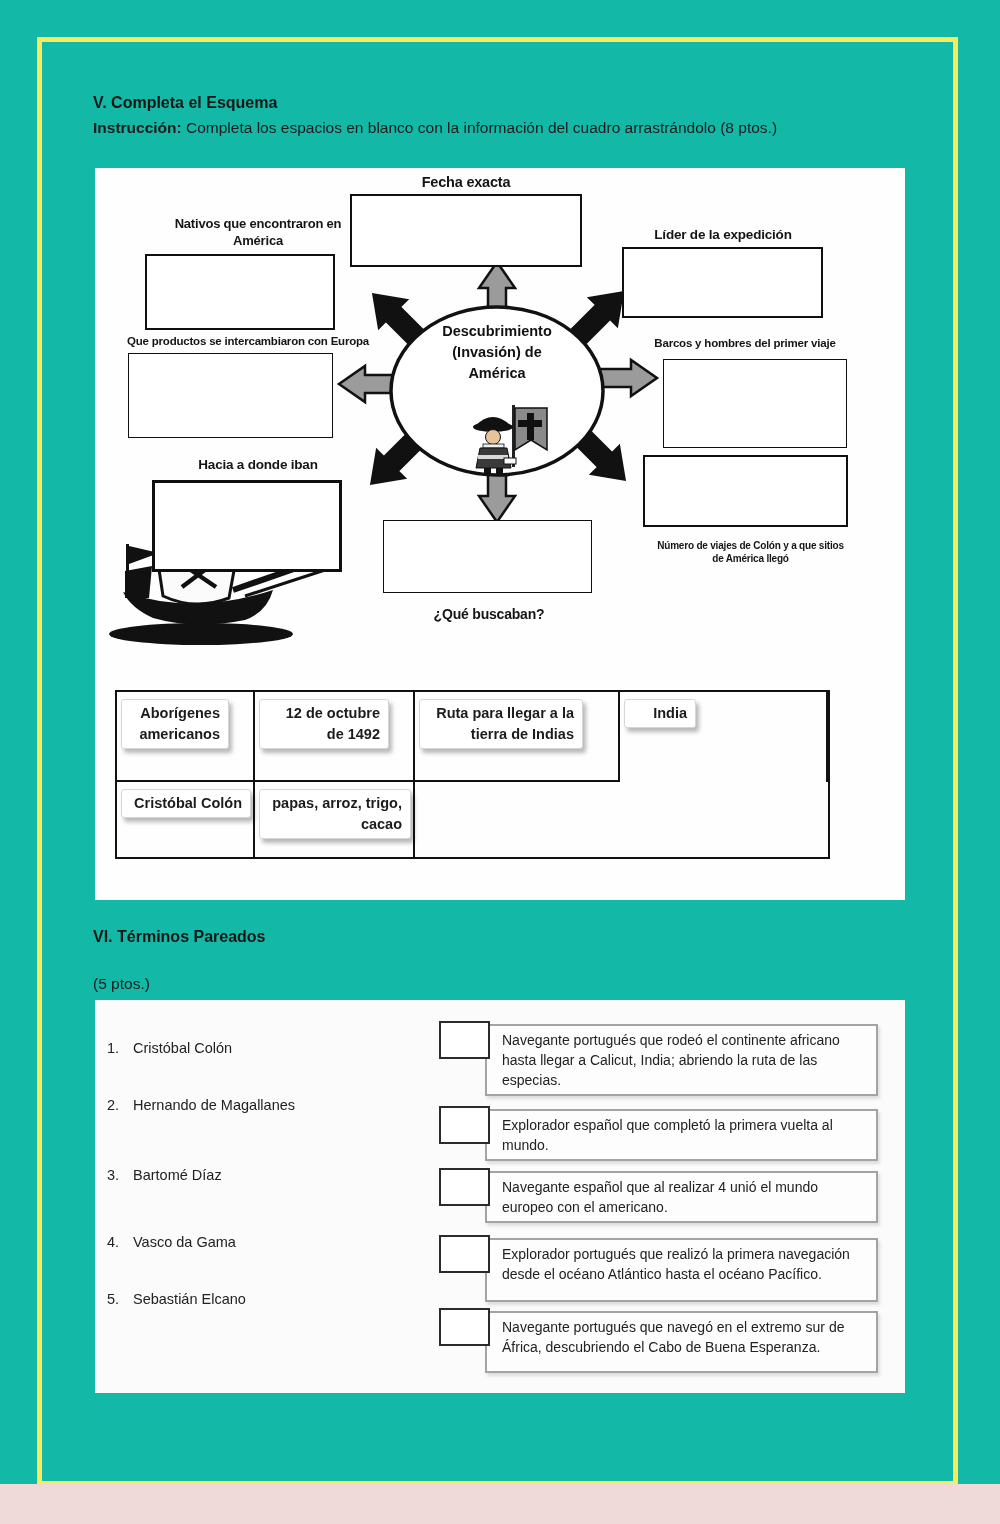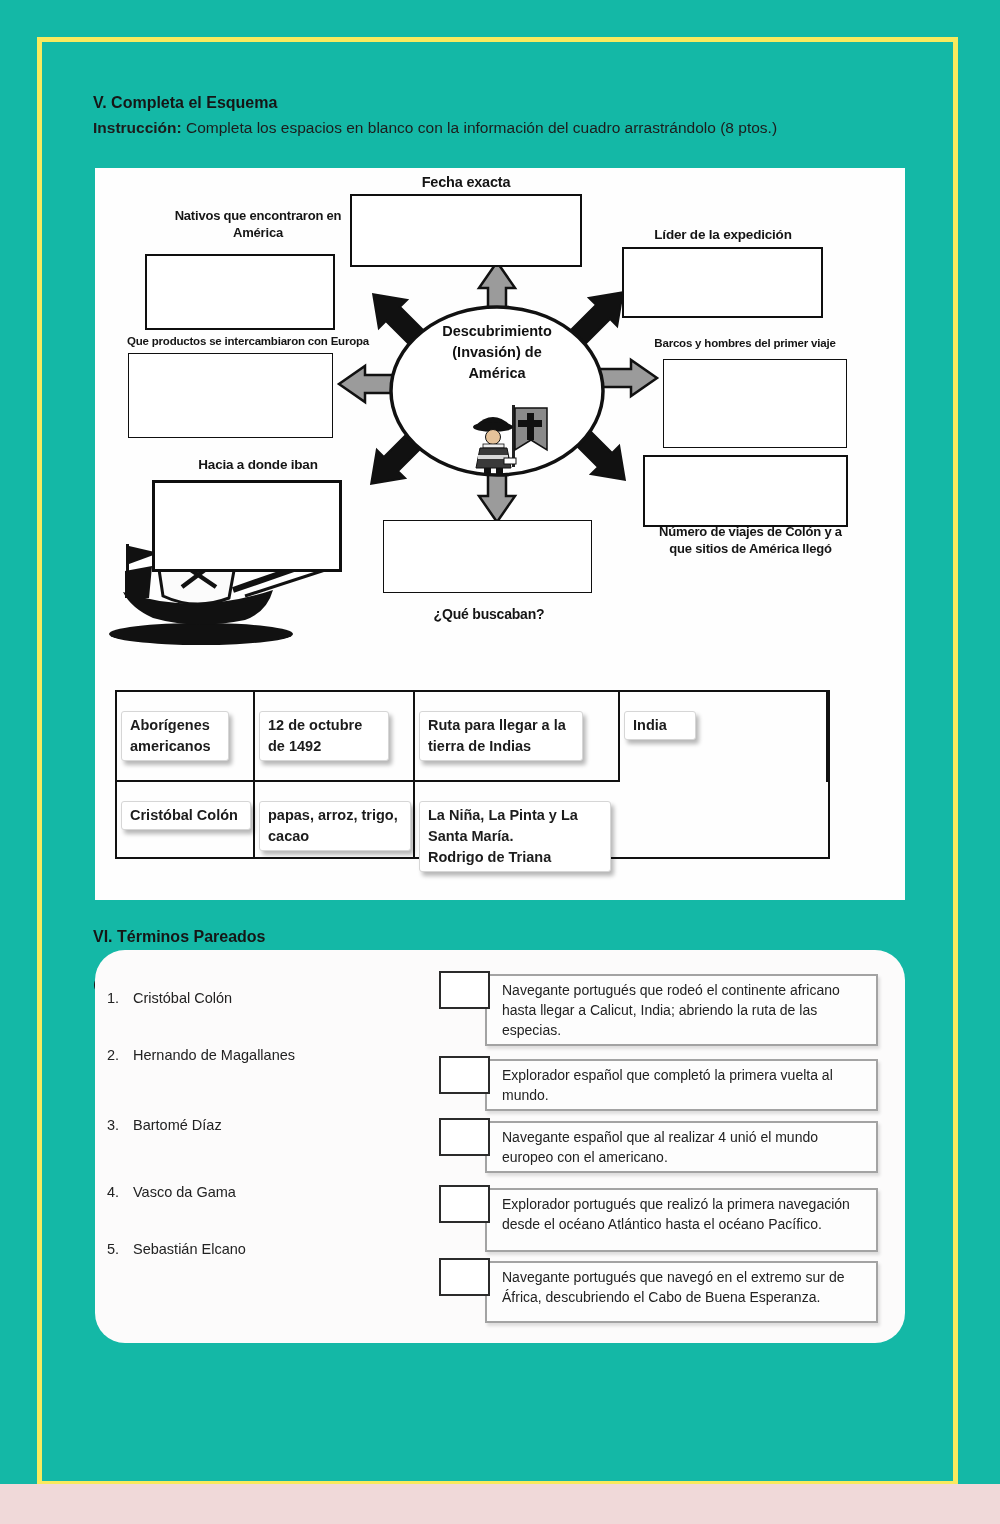--- a/index.html
+++ b/index.html
@@ -15,28 +15,28 @@
   
   .panel-v { position:absolute; left:95px; top:168px; width:810px; height:732px; background:#fefefe; }
   .panel-v .dlabel { position:absolute; text-align:center; font-weight:bold; color:#151515; line-height:1.3; letter-spacing:-0.2px; }
   .dropbox { position:absolute; background:#fff; border:2px solid #0f0f0f; }
   .center-text { position:absolute; left:322px; top:153px; width:160px; text-align:center; font-weight:bold; font-size:14.5px; color:#111; line-height:1.45; }
   svg.diagram-art { position:absolute; left:0; top:0; pointer-events:none; }
 
   
   .bank { position:absolute; left:115px; top:690px; width:715px; height:169px; border:2px solid #111;
           display:grid; grid-template-columns:138px 160px 205px 208px; grid-template-rows:90px 75px; }
-  .bank .cell { border-right:2px solid #111; border-bottom:2px solid #111; padding:19px 4px; }
+  .bank .cell { border-right:2px solid #111; border-bottom:2px solid #111; padding:7px 4px;text-align:right; }
   .bank .cell.last-col { border-right:none; }
   .bank .cell.last-row { border-bottom:none; }
   .chip { background:#fff; border:1px solid #d6d6d6; border-radius:3px; padding:3px 8px;
           box-shadow:3px 4px 4px rgba(0,0,0,0.28); font-size:14.5px; font-weight:bold; color:#1c1c1c; line-height:1.45; }
 
   
-  .panel-vi { position:absolute; left:95px; top:950px; width:810px; height:393px; background:#fcfbfb;border-radius:30px; }
+  .panel-vi { position:absolute; left:95px; top:1000px; width:810px; height:393px; background:#fcfbfb; }
   .explorer { position:absolute; font-size:14.5px; color:#222; }
   .explorer .num { display:inline-block; width:26px; }
   .desc-box { position:absolute; left:390px; width:393px; background:#fdfdfd; border:2px solid #a3a3a3;
               box-shadow:2px 3px 3px rgba(0,0,0,0.12); padding:4px 8px 4px 15px;
               font-size:14px; color:#222; line-height:1.43; }
   .ans-sq { position:absolute; left:344px; width:51px; height:38px; background:#fff; border:2px solid #2b2b2b; z-index:2; }
 
   
   .footer { position:absolute; left:697px; top:1487px; height:30px; display:flex; align-items:center; }
   .logo-grid { display:grid; grid-template-columns:13px 13px; grid-template-rows:13px 13px; gap:1px; margin-right:3px; }
@@ -111,26 +111,26 @@
         <rect x="100" y="350" width="4" height="72" fill="#111"></rect>
         <path d="M102,348 L132,355 L102,366 Z" fill="#111"></path>
         <path d="M62,388 Q100,374 142,386 L134,430 Q100,443 68,428 Z" fill="#fbfbfb" stroke="#111" stroke-width="3"></path>
         <path d="M84,394 L121,419 M119,395 L87,419" stroke="#111" stroke-width="4.5"></path>
         <path d="M138,422 L242,386" stroke="#111" stroke-width="6"></path>
         <path d="M150,428 L230,402" stroke="#111" stroke-width="3"></path>
       </g>
     </svg>
 
     <div class="dlabel" style="left:276px; top:5px; width:190px; font-size:14.5px;">Fecha exacta</div>
-    <div class="dlabel" style="left:73px; top:40px; width:180px; font-size:13px;">Nativos que encontraron en América</div>
+    <div class="dlabel" style="left:73px; top:48px; width:180px; font-size:13px;">Nativos que encontraron en América</div>
     <div class="dlabel" style="left:528px; top:58px; width:200px; font-size:13.5px;">Líder de la expedición</div>
     <div class="dlabel" style="left:20px; top:166px; width:266px; font-size:11.5px;">Que productos se intercambiaron con Europa</div>
     <div class="dlabel" style="left:543px; top:168px; width:214px; font-size:11.5px;">Barcos y hombres del primer viaje</div>
     <div class="dlabel" style="left:73px; top:288px; width:180px; font-size:13.5px;">Hacia a donde iban</div>
-    <div class="dlabel" style="left:558px; top:356px; width:195px; font-size:13px;">Número de viajes de Colón y a que sitios de América llegó</div>
+    <div class="dlabel" style="left:558px; top:371px; width:195px; font-size:10px;">Número de viajes de Colón y a que sitios de América llegó</div>
     <div class="dlabel" style="left:304px; top:437px; width:180px; font-size:14px;">¿Qué buscaban?</div>
 
     <div class="dropbox" style="left:255px; top:26px; width:232px; height:73px; border-width:2.5px;"></div>
     <div class="dropbox" style="left:50px; top:86px; width:190px; height:76px; border-width:2.5px;"></div>
     <div class="dropbox" style="left:527px; top:79px; width:201px; height:71px;"></div>
     <div class="dropbox" style="left:33px; top:185px; width:205px; height:85px; border-width:1.5px;"></div>
     <div class="dropbox" style="left:568px; top:191px; width:184px; height:89px; border-width:1.5px;"></div>
     <div class="dropbox" style="left:57px; top:312px; width:190px; height:92px; border-width:3px;"></div>
     <div class="dropbox" style="left:548px; top:287px; width:205px; height:72px; border-width:2.5px;"></div>
     <div class="dropbox" style="left:288px; top:352px; width:209px; height:73px; border-width:1.5px;"></div>
@@ -154,24 +154,20 @@
       </div>
     <div class="cell last-row">
         <div class="chip" style="width:72px;">India</div>
       </div>
     <div class="cell last-row">
         <div class="chip" style="width:130px;">Cristóbal Colón</div>
       </div>
     <div class="cell last-row">
         <div class="chip" style="width:152px;">papas, arroz, trigo, cacao</div>
       </div>
-    <div class="cell last-col last-row">
-        <div class="chip" style="width:192px; white-space:pre-line;">La Niña, La Pinta y La Santa María.
-Rodrigo de Triana</div>
-      </div>
   </div>
 
   <div class="h-title" style="top:928px;">VI. Términos Pareados</div>
   <div class="h-instr" style="top:973px;">(5 ptos.)</div>
 
   <div class="panel-vi">
     <div class="explorer" style="left:12px; top:40px;"><span class="num">1.</span><span>Cristóbal Colón</span></div>
     <div class="explorer" style="left:12px; top:97px;"><span class="num">2.</span><span>Hernando de Magallanes</span></div>
     <div class="explorer" style="left:12px; top:167px;"><span class="num">3.</span><span>Bartomé Díaz</span></div>
     <div class="explorer" style="left:12px; top:234px;"><span class="num">4.</span><span>Vasco da Gama</span></div>

